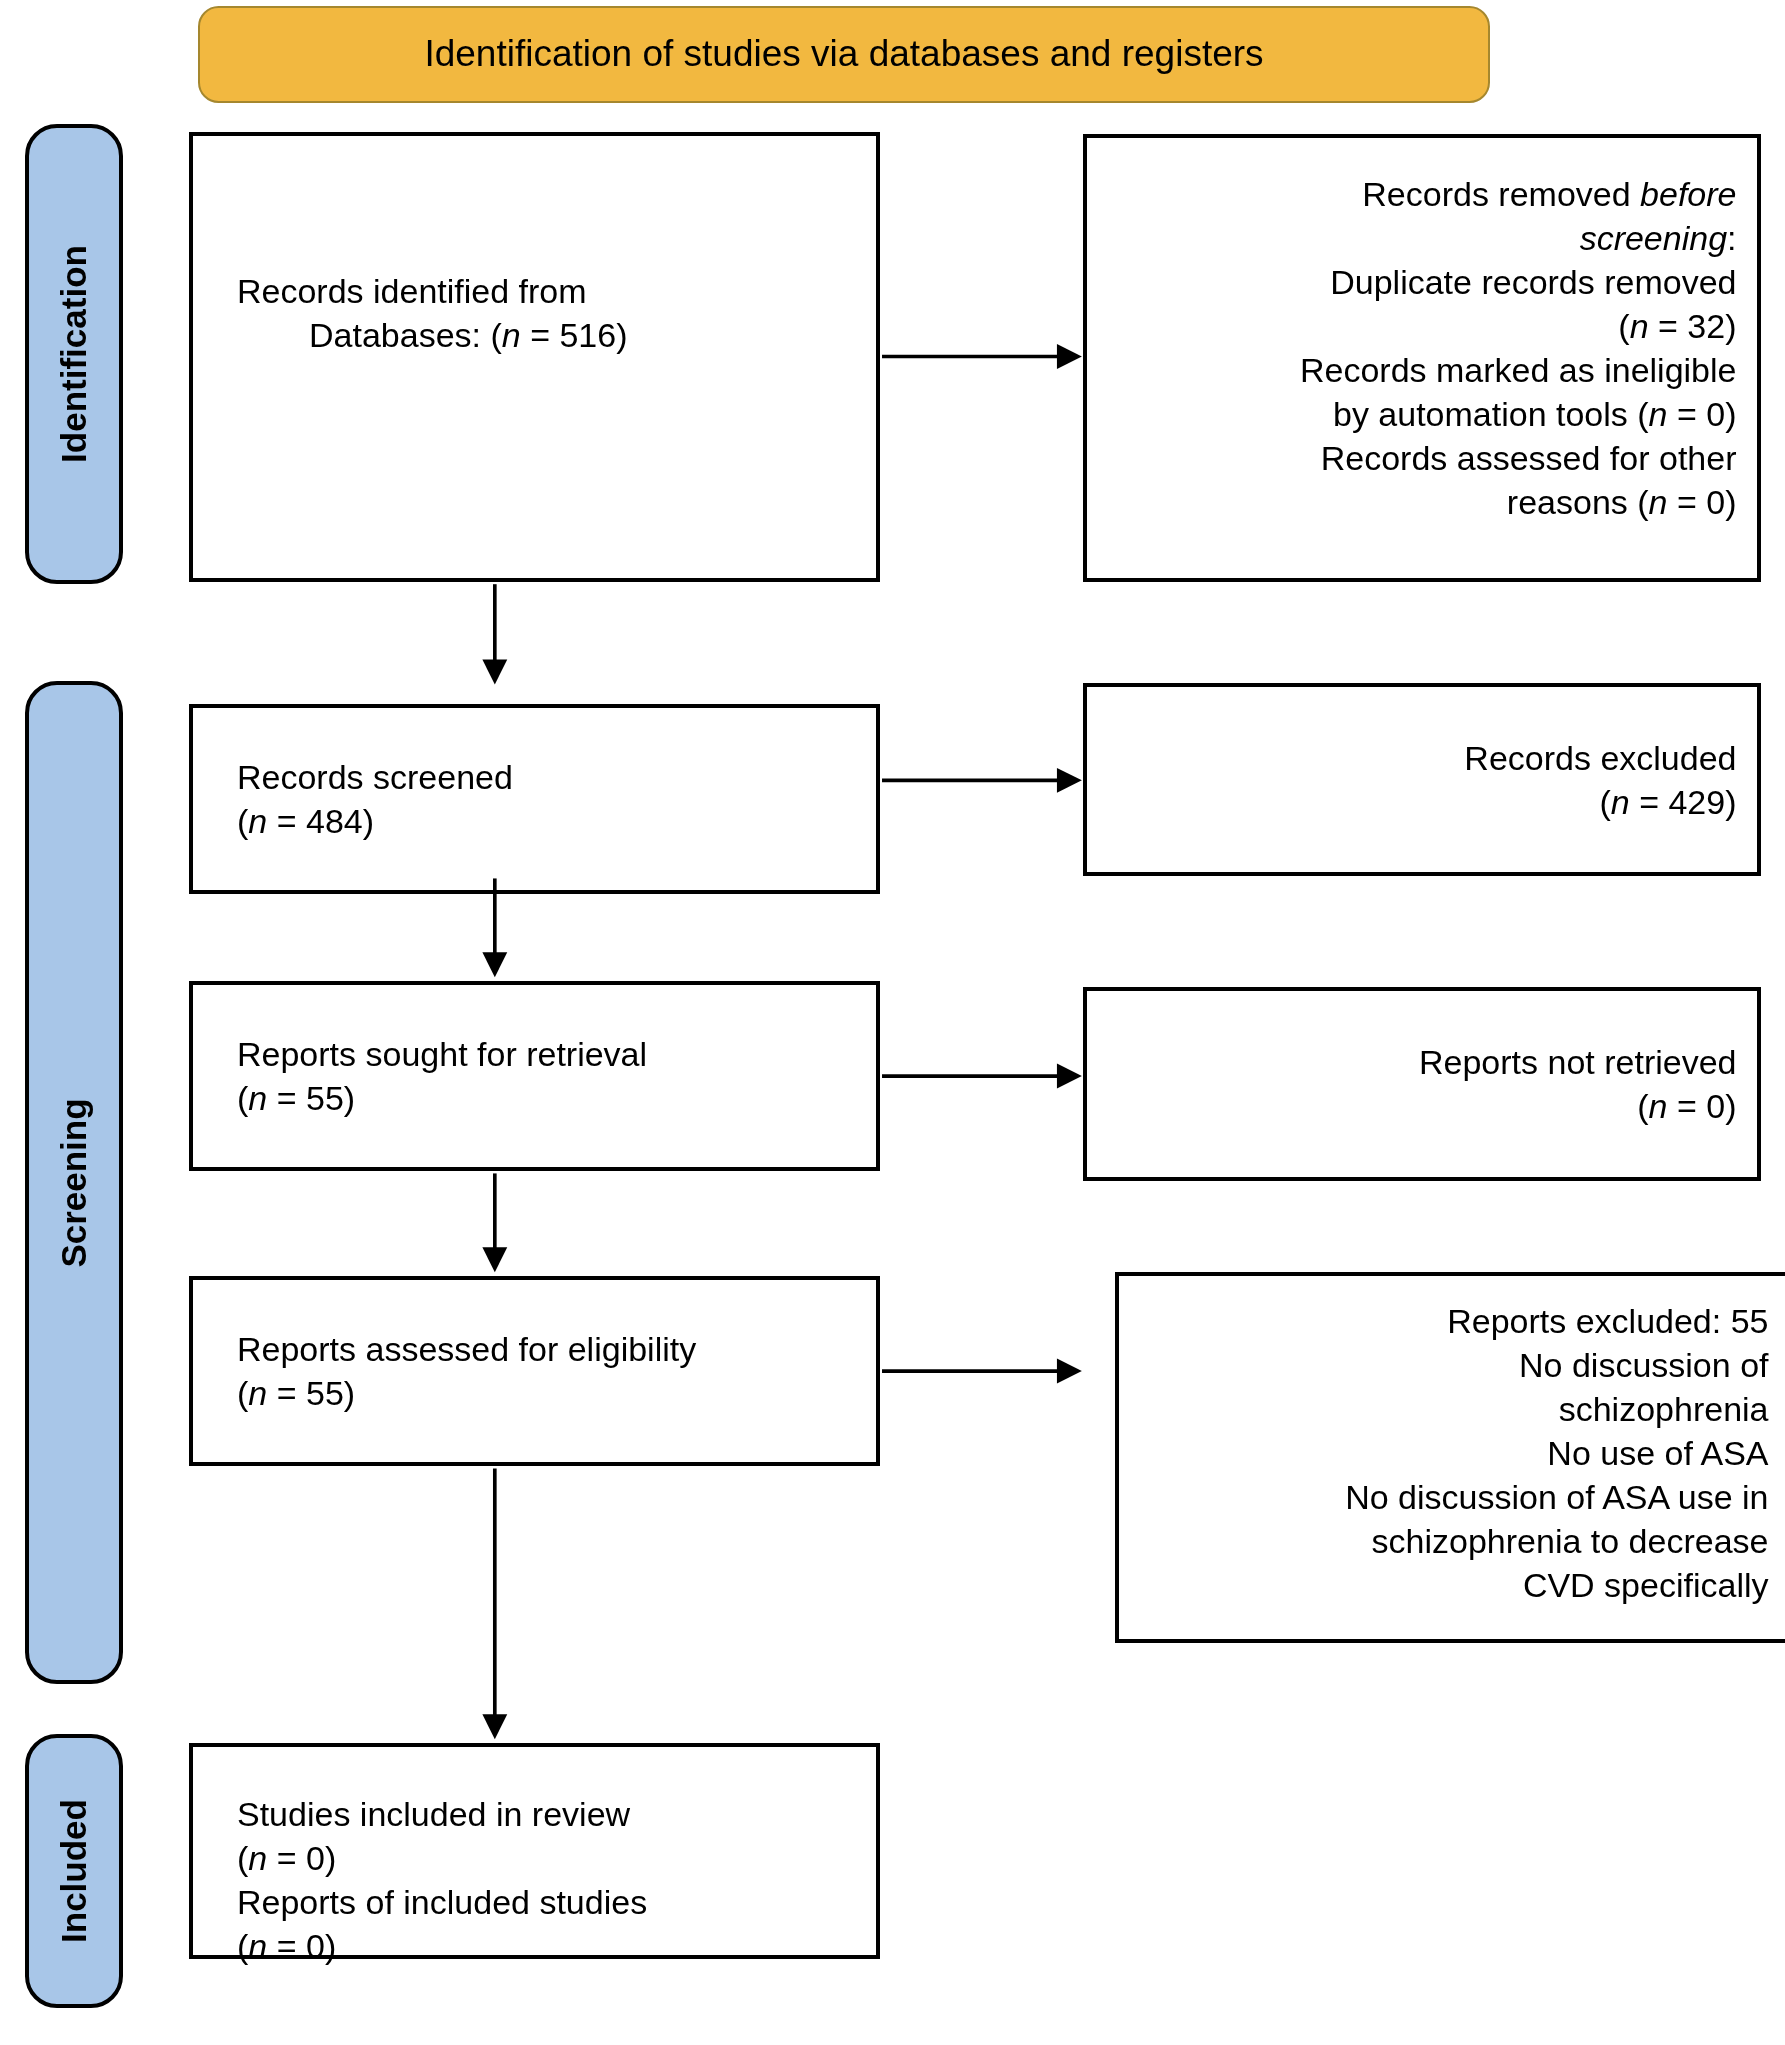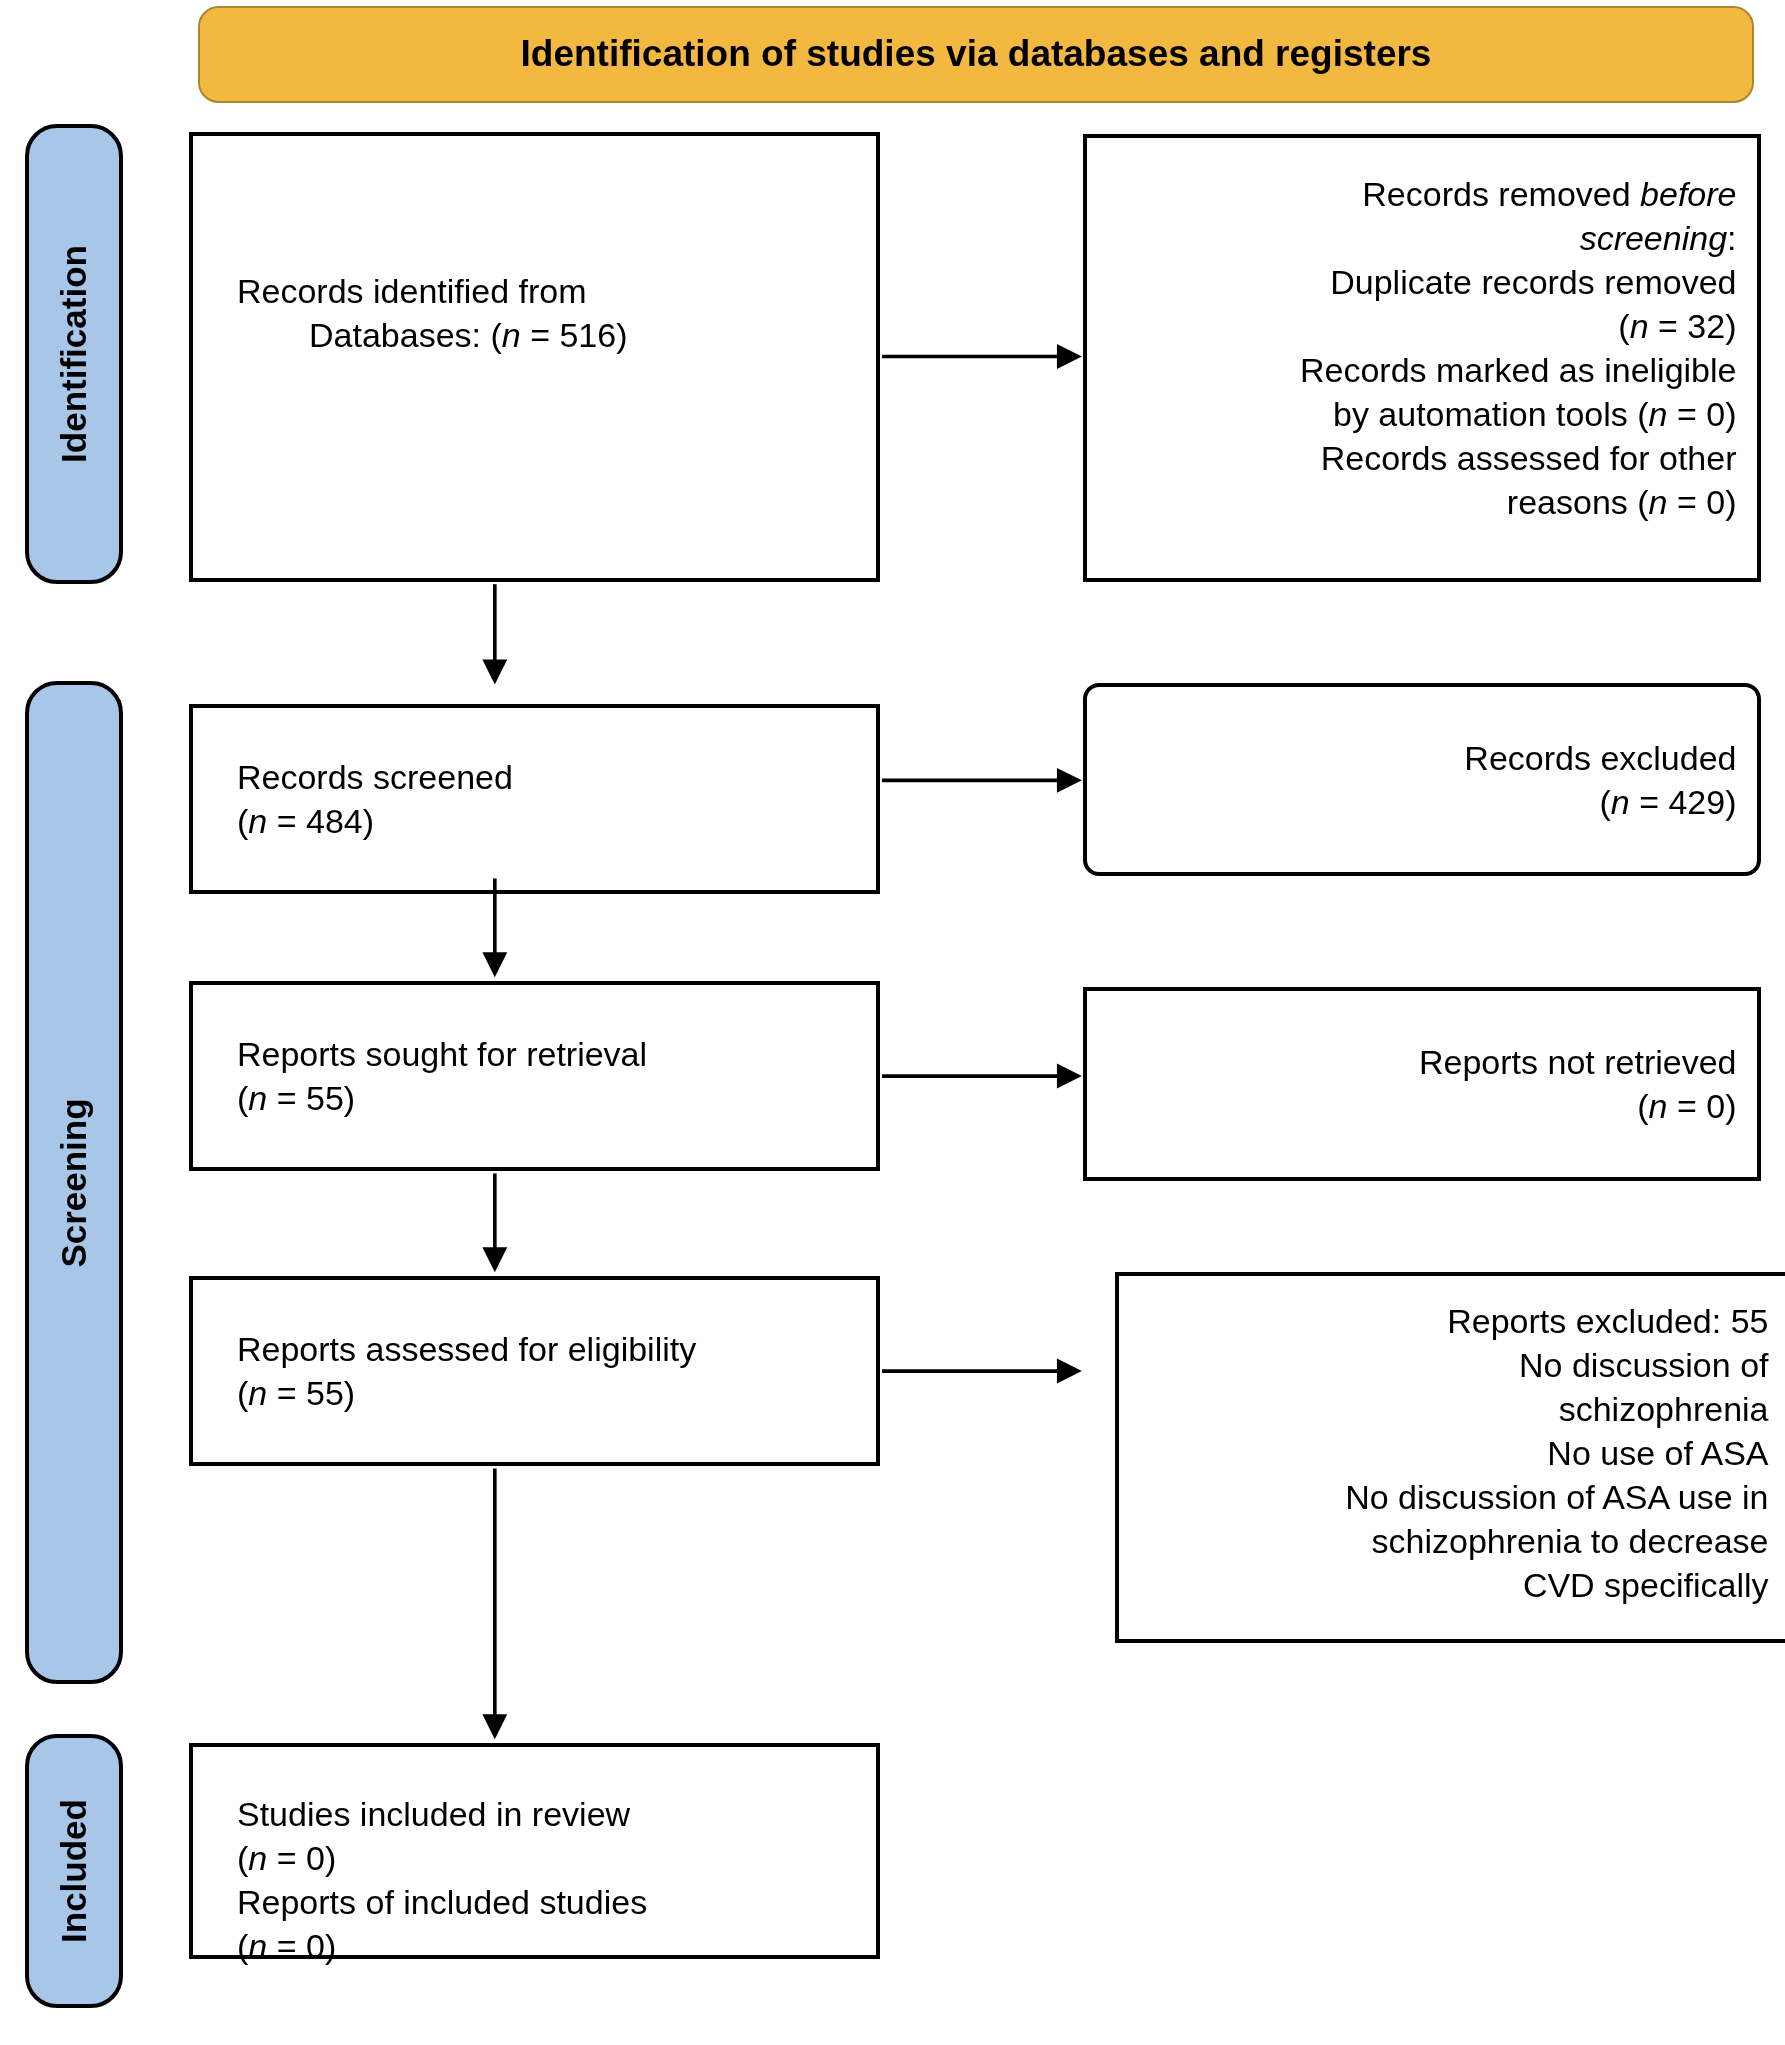--- a/index.html
+++ b/index.html
@@ -10,27 +10,27 @@
     background: #ffffff;
     font-family: "Liberation Sans", sans-serif;
     color: #000000;
     overflow: hidden;
   }
 
   
   .banner {
     position: absolute;
     left: 198px; top: 5.9px;
-    width: 1556px; height: 97px;
+    width: 1292px; height: 97px;
     box-sizing: border-box;
     background: var(--banner-fill, #F2B840);
     border: 2.9px solid var(--banner-border, #A5872E);
     border-radius: 20.5px;
     display: flex; align-items: center; justify-content: center;
-    font-weight: bold; font-size: 37px;
+    font-weight: normal; font-size: 37px;
   }
 
   
   .stage {
     position: absolute;
     left: 25px; width: 98px;
     box-sizing: border-box;
     background: var(--stage-fill, #A8C6E8);
     border: 4.4px solid #000000;
     border-radius: 32px;
@@ -57,21 +57,21 @@
     line-height: 44px;
     display: flex; flex-direction: column; justify-content: center;
     padding-left: 44px; padding-right: 20.5px;
   }
   .col-left  { left: 189px;  width: 691px; }
   .col-right { left: 1083px; width: 678px; text-align: right; }
 
   #box-records-identified   { top: 132px;  height: 450px; padding-bottom: 88px; }
   #box-records-removed      { top: 134px;  height: 448px; justify-content: flex-start; padding-top: 34px; padding-left: 35px; }
   #box-records-screened     { top: 686px;  height: 190px; margin-top: 18px; }
-  #box-records-excluded     { top: 683px;  height: 193px; border-radius: 16px; }
+  #box-records-excluded     { top: 683px;  height: 193px; }
   #box-reports-sought       { top: 981px; height: 190px; }
   #box-reports-not-retrieved{ top: 987px; height: 194px; }
   #box-reports-assessed     { top: 1276px; height: 190px; }
   #box-reports-excluded     { top: 1272px; height: 371px; justify-content: flex-start; padding-top: 23.4px; padding-left: 35px; margin-left: 32px; }
   #box-studies-included     { top: 1743px; height: 216px; justify-content: flex-start; padding-top: 45px; }
 
   .ind  { margin-left: 66px; }   
   .ind2 { margin-left: 72px; }  
 
   

